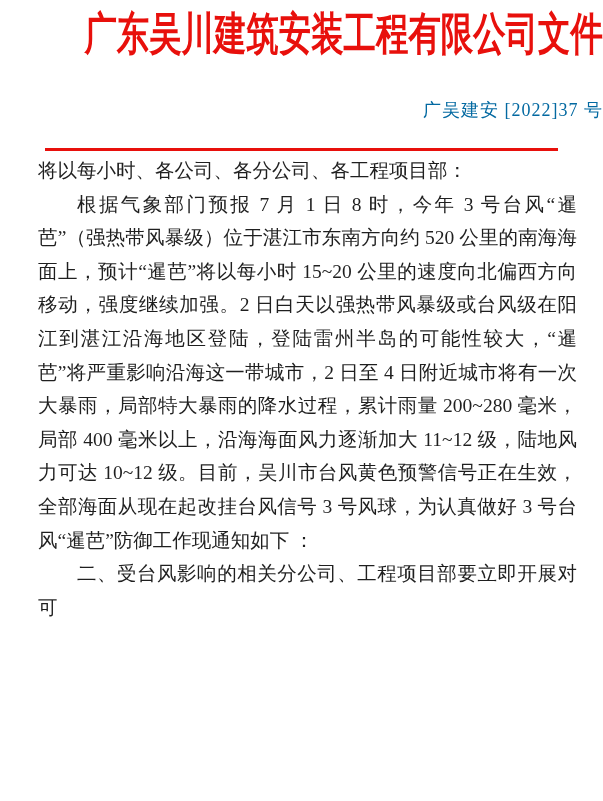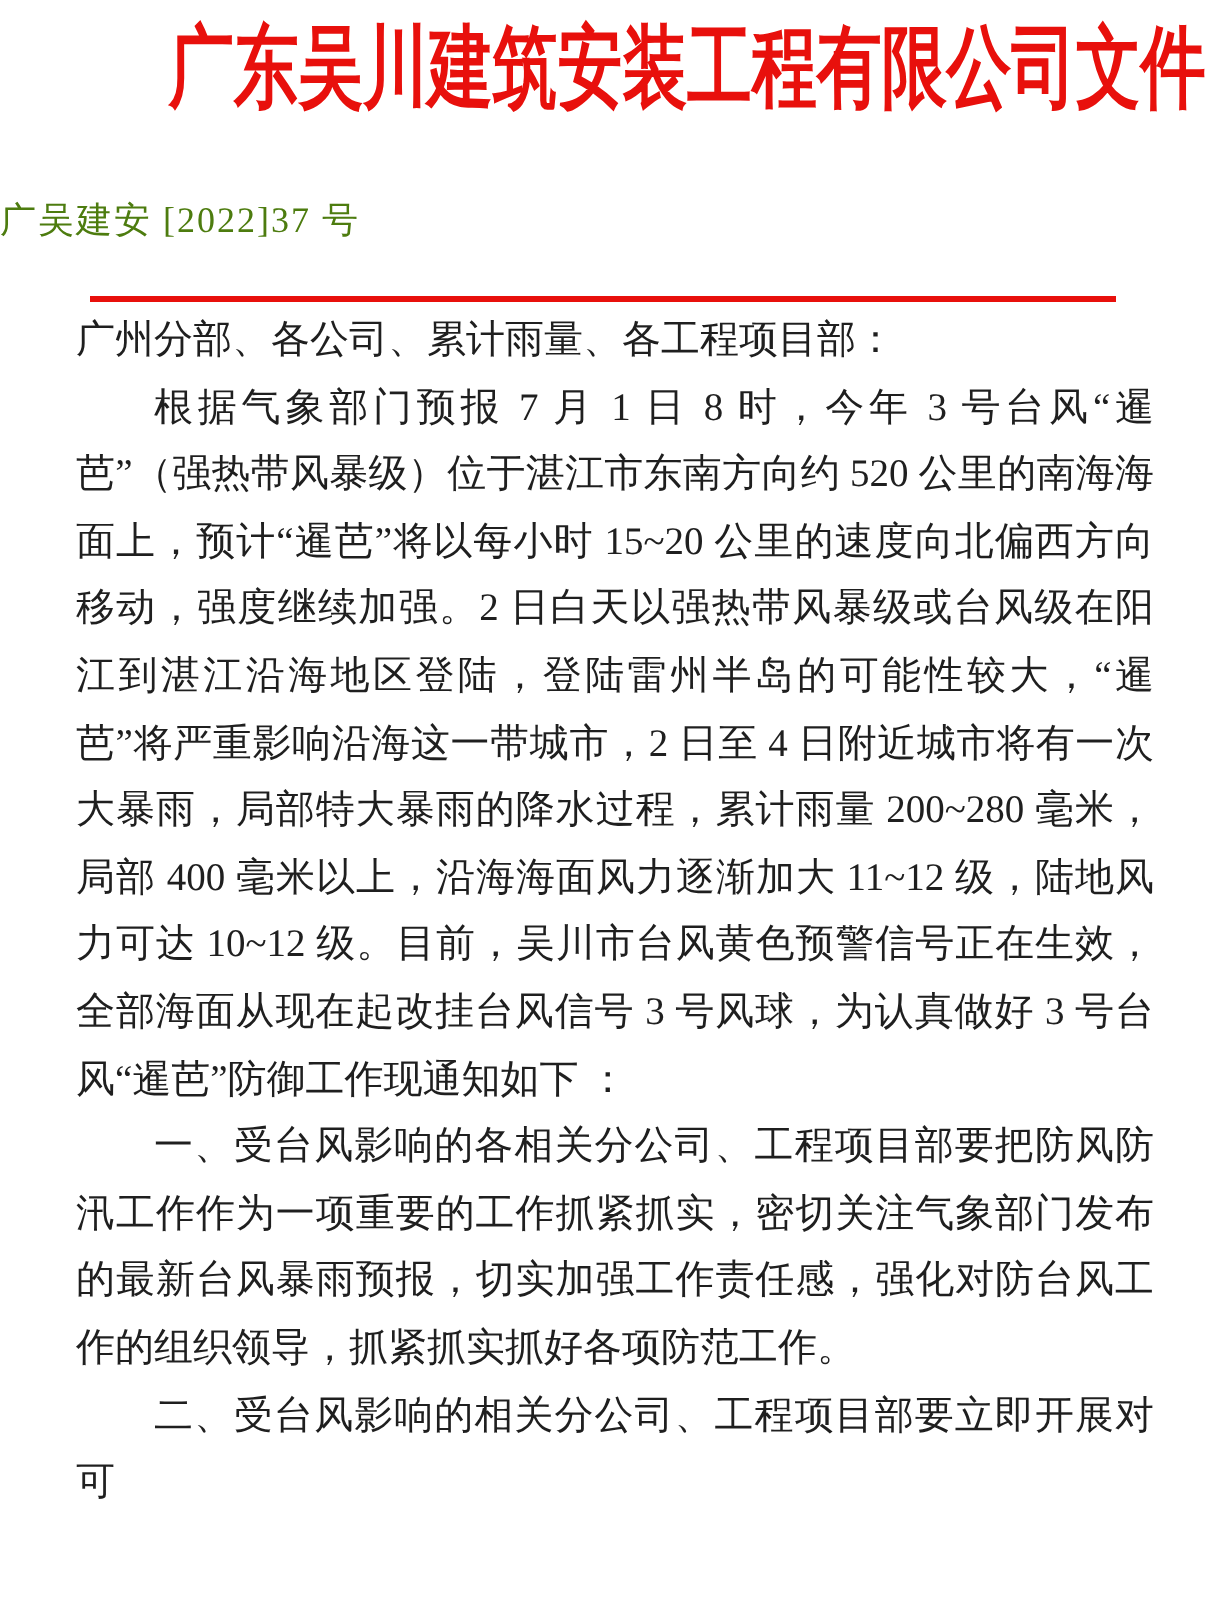--- a/index.html
+++ b/index.html
@@ -28,23 +28,23 @@
     font-size: 45px;
     color: #e8100c;
     white-space: nowrap;
     transform: scaleX(0.72);
     transform-origin: 50% 50%;
     letter-spacing: 0px;
   }
   
   .doc-number {
     margin-top: 38px;
-    text-align: left;
+    text-align: right;
     font-size: 18px;
-    color: #4d7c0f;
+    color: #0369a1;
     letter-spacing: 1px;
   }
   
   .red-divider {
     margin: 26px auto 0 auto;
     width: 513px;
     height: 3px;
     background: #e8100c;
   }
   
@@ -82,19 +82,18 @@
 <div class="page">
 
   <div class="company-header">广东吴川建筑安装工程有限公司文件</div>
 
   <div class="doc-number">广吴建安 [2022]37 号</div>
 
   <div class="red-divider"></div>
 
 
   <div class="body-text">
-    <p class="salutation">广州分部、各公司、累计雨量、各工程项目部：</p>
+    <p class="salutation">将以每小时、各公司、各分公司、各工程项目部：</p>
     <p>根据气象部门预报 7 月 1 日 8 时，今年 3 号台风“暹芭”（强热带风暴级）位于湛江市东南方向约 520 公里的南海海面上，预计“暹芭”将以每小时 15~20 公里的速度向北偏西方向移动，强度继续加强。2 日白天以强热带风暴级或台风级在阳江到湛江沿海地区登陆，登陆雷州半岛的可能性较大，“暹芭”将严重影响沿海这一带城市，2 日至 4 日附近城市将有一次大暴雨，局部特大暴雨的降水过程，累计雨量 200~280 毫米，局部 400 毫米以上，沿海海面风力逐渐加大 11~12 级，陆地风力可达 10~12 级。目前，吴川市台风黄色预警信号正在生效，全部海面从现在起改挂台风信号 3 号风球，为认真做好 3 号台风“暹芭”防御工作现通知如下 ：</p>
-    <p>一、受台风影响的各相关分公司、工程项目部要把防风防汛工作作为一项重要的工作抓紧抓实，密切关注气象部门发布的最新台风暴雨预报，切实加强工作责任感，强化对防台风工作的组织领导，抓紧抓实抓好各项防范工作。</p>
     <p>二、受台风影响的相关分公司、工程项目部要立即开展对可</p>
   </div>
 
 </div>
 
 </body></html>

